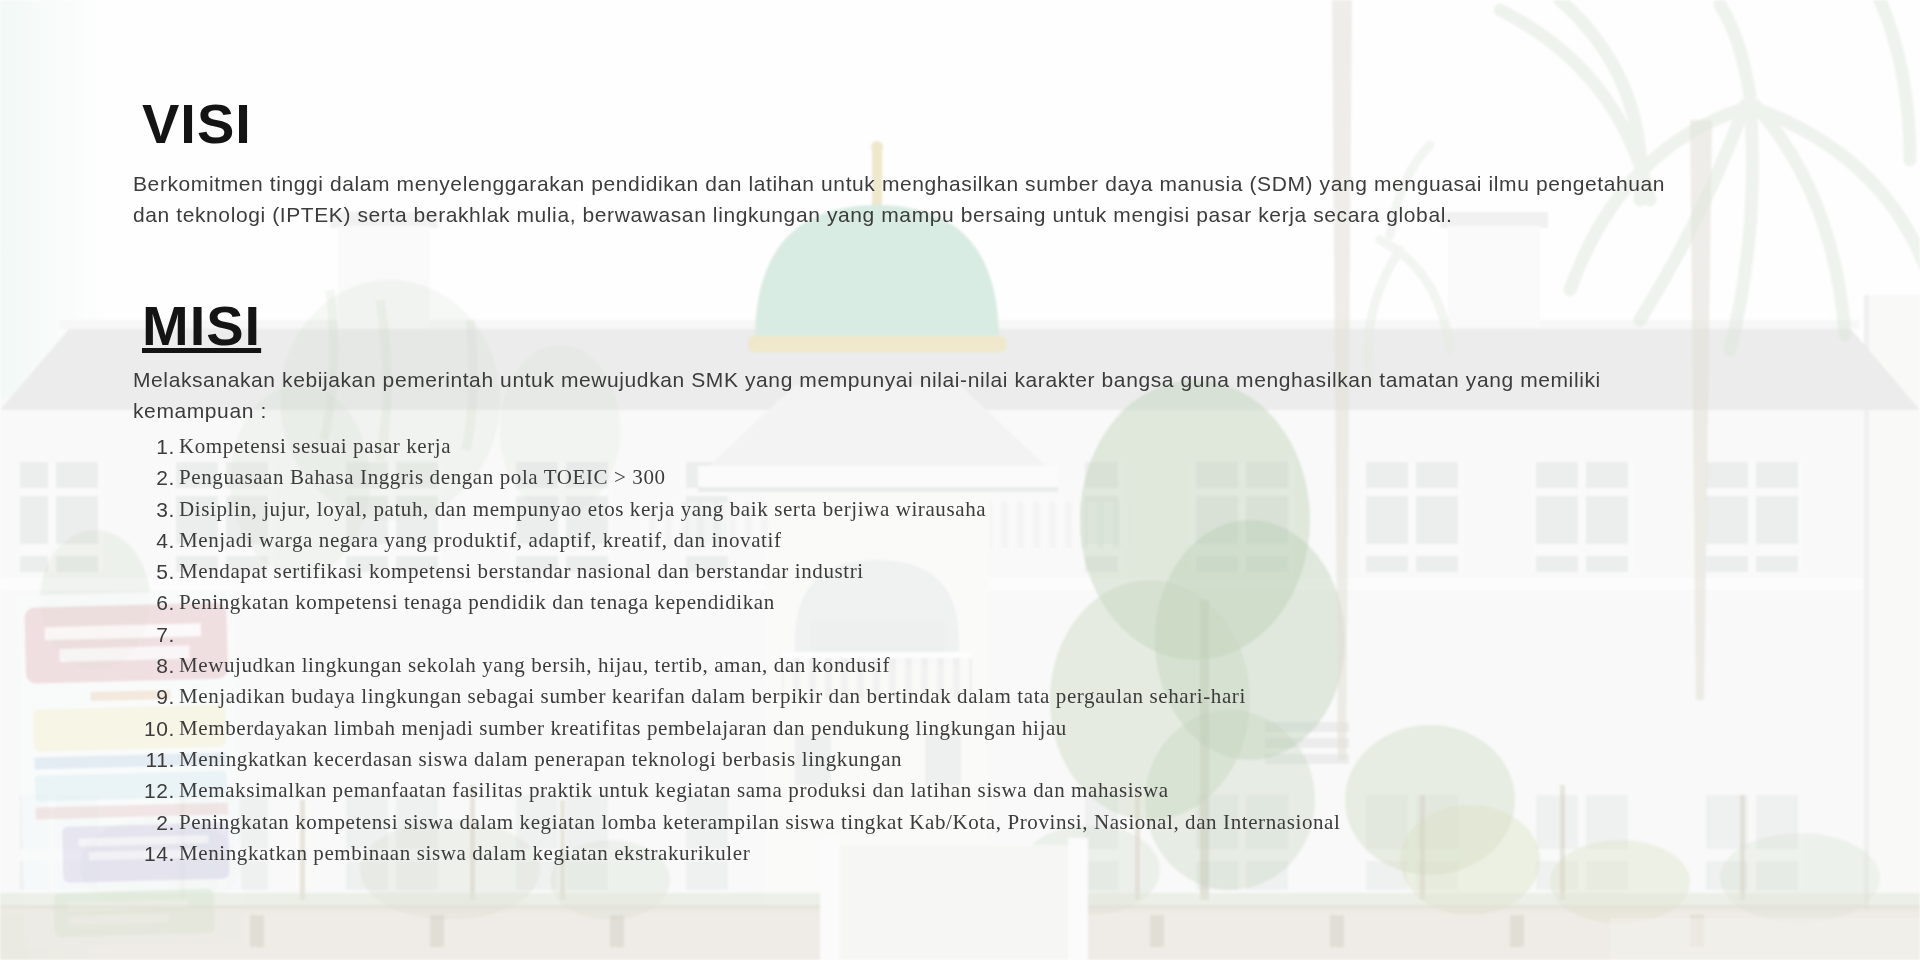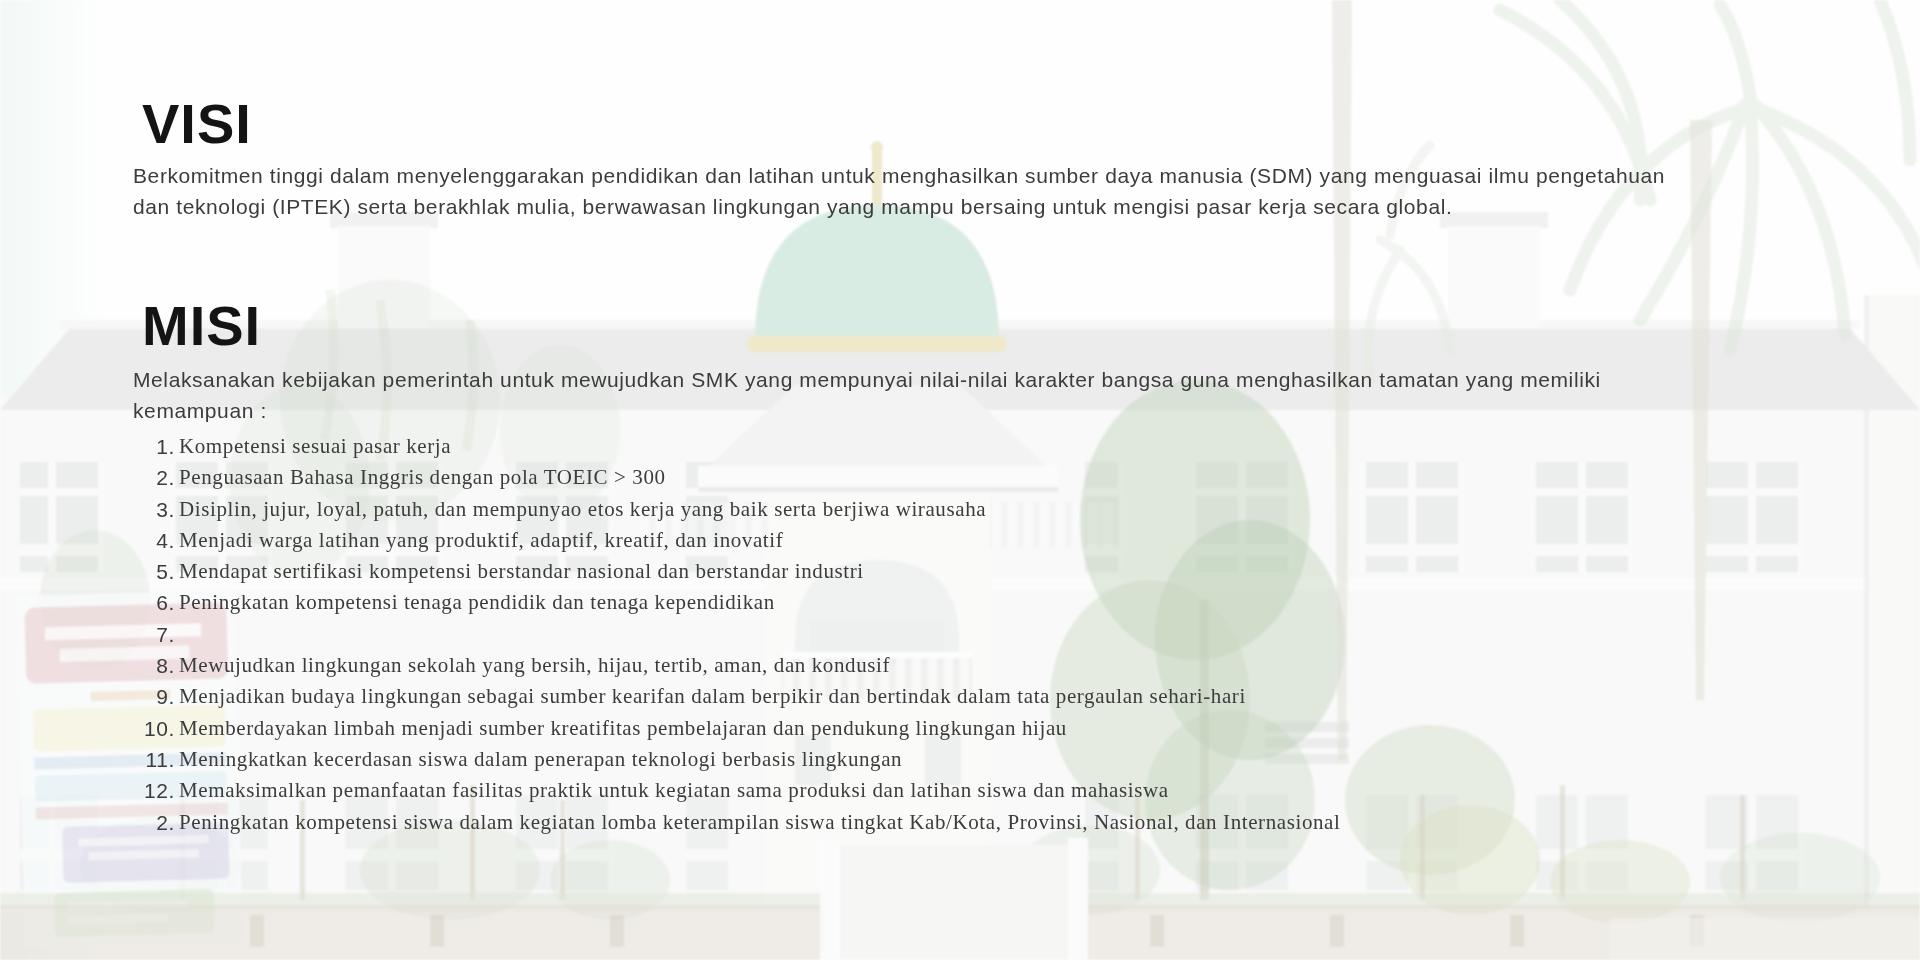--- a/index.html
+++ b/index.html
@@ -12,27 +12,27 @@
     position:absolute;left:0;top:0;width:1920px;height:960px;
     filter:blur(1px);
   }
   .content{position:absolute;left:0;top:0;width:1580px;height:960px;}
   .heading{
     position:absolute;left:142px;margin:0;
     font-size:56px;font-weight:800;letter-spacing:1px;color:#141414;
     line-height:1;
   }
   #vision-heading{top:96px;}
-  #mission-heading{top:298px;}
+  #mission-heading{top:298px;text-decoration:underline;}
   .para{
     position:absolute;left:133px;width:1756px;margin:0;
     font-size:21px;line-height:31px;letter-spacing:0.6px;color:#3c3c3c;
     white-space:pre-line;
   }
-  #vision-body{top:160px;}
+  #vision-body{top:168px;}
   #mission-intro{top:364px;}
   ol.mission-list{
     position:absolute;left:133px;top:431px;width:1760px;margin:0;padding:0;
     list-style:none;
     font-size:21px;line-height:31.3px;letter-spacing:0.6px;color:#3c3c3c;
   }
   ol.mission-list li{display:flex;}
   ol.mission-list .num{flex:none;width:42px;text-align:right;}
   ol.mission-list .txt{margin-left:4px;white-space:nowrap;font-family:Liberation Serif, serif;}
 </style>
@@ -236,21 +236,21 @@
       <li>
           <span class="num">2.</span>
           <span class="txt">Penguasaan Bahasa Inggris dengan pola TOEIC &gt; 300</span>
         </li>
       <li>
           <span class="num">3.</span>
           <span class="txt">Disiplin, jujur, loyal, patuh, dan mempunyao etos kerja yang baik serta berjiwa wirausaha</span>
         </li>
       <li>
           <span class="num">4.</span>
-          <span class="txt">Menjadi warga latihan yang produktif, adaptif, kreatif, dan inovatif</span>
+          <span class="txt">Menjadi warga negara yang produktif, adaptif, kreatif, dan inovatif</span>
         </li>
       <li>
           <span class="num">5.</span>
           <span class="txt">Mendapat sertifikasi kompetensi berstandar nasional dan berstandar industri</span>
         </li>
       <li>
           <span class="num">6.</span>
           <span class="txt">Peningkatan kompetensi tenaga pendidik dan tenaga kependidikan</span>
         </li>
       <li>
@@ -273,16 +273,20 @@
           <span class="txt">Meningkatkan kecerdasan siswa dalam penerapan teknologi berbasis lingkungan</span>
         </li>
       <li>
           <span class="num">12.</span>
           <span class="txt">Memaksimalkan pemanfaatan fasilitas praktik untuk kegiatan sama produksi dan latihan siswa dan mahasiswa</span>
         </li>
       <li>
           <span class="num">2.</span>
           <span class="txt">Peningkatan kompetensi siswa dalam kegiatan lomba keterampilan siswa tingkat Kab/Kota, Provinsi, Nasional, dan Internasional</span>
         </li>
+      <li>
+          <span class="num">14.</span>
+          <span class="txt">Meningkatkan pembinaan siswa dalam kegiatan ekstrakurikuler</span>
+        </li>
     </ol>
   </section>
 
 </main>
 
 </body></html>

